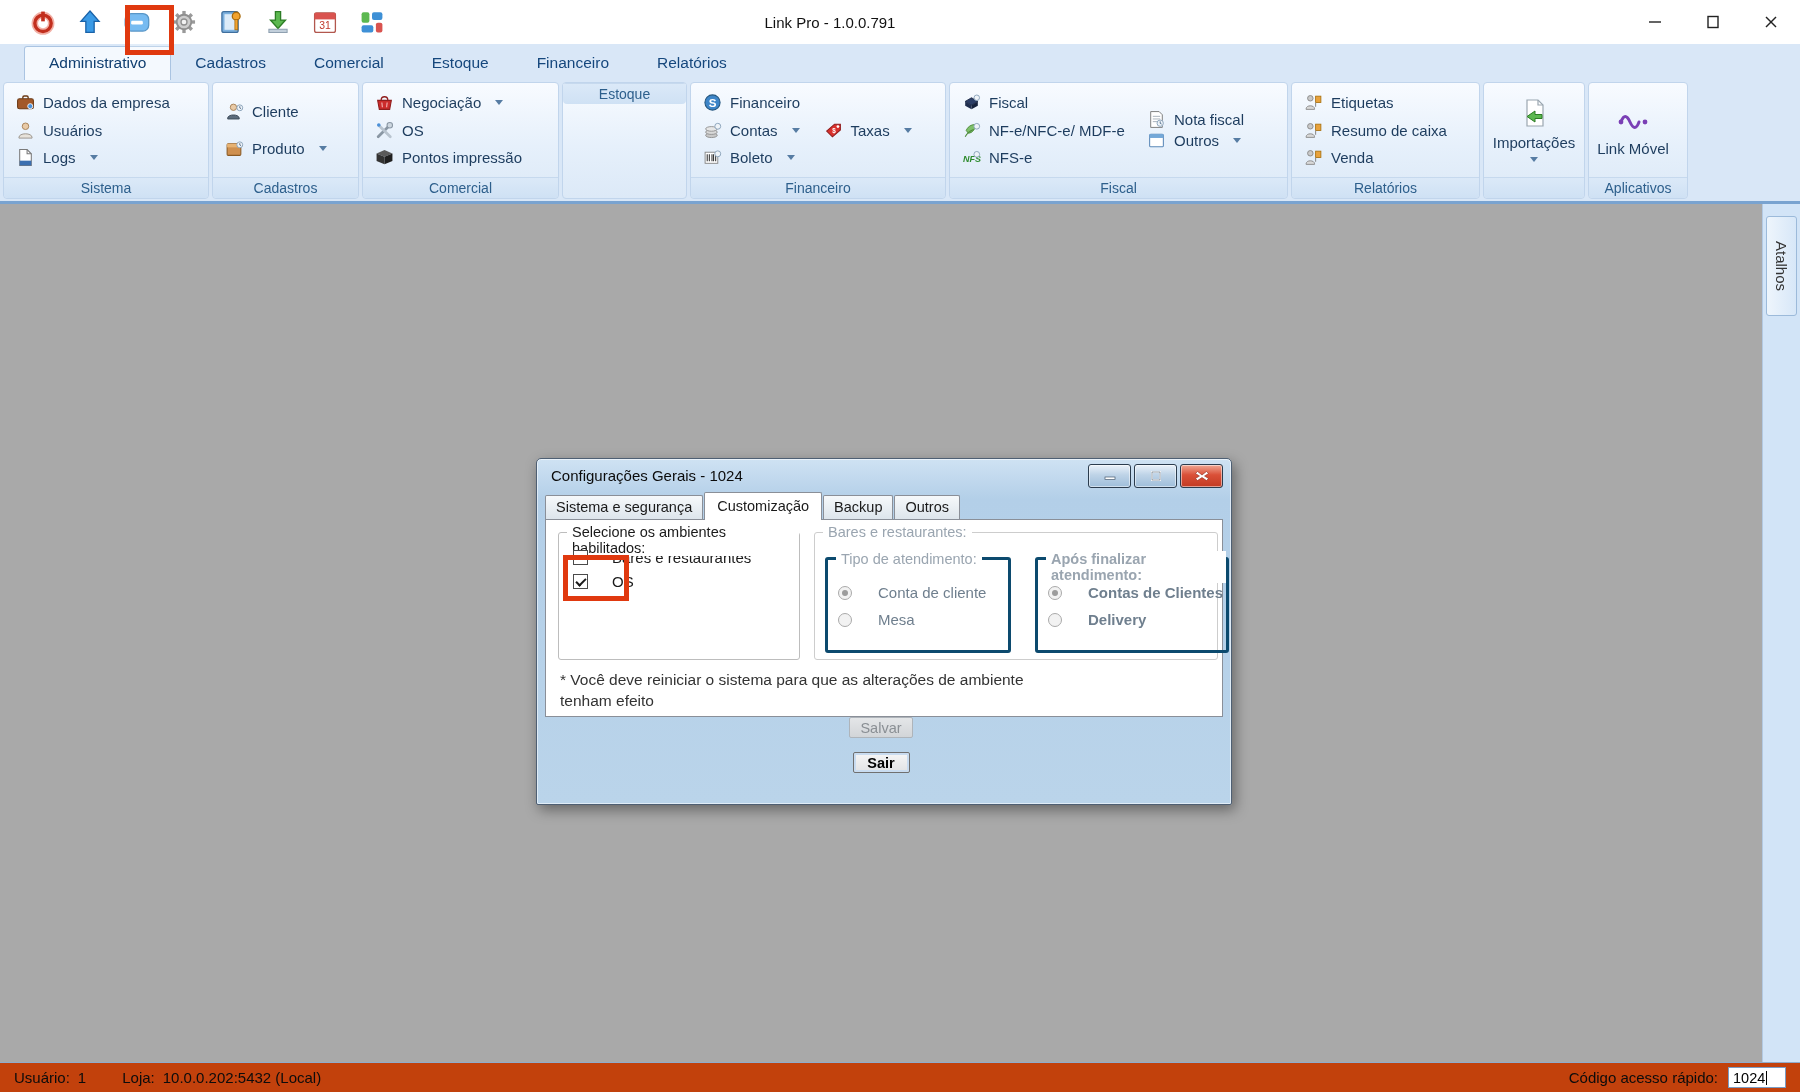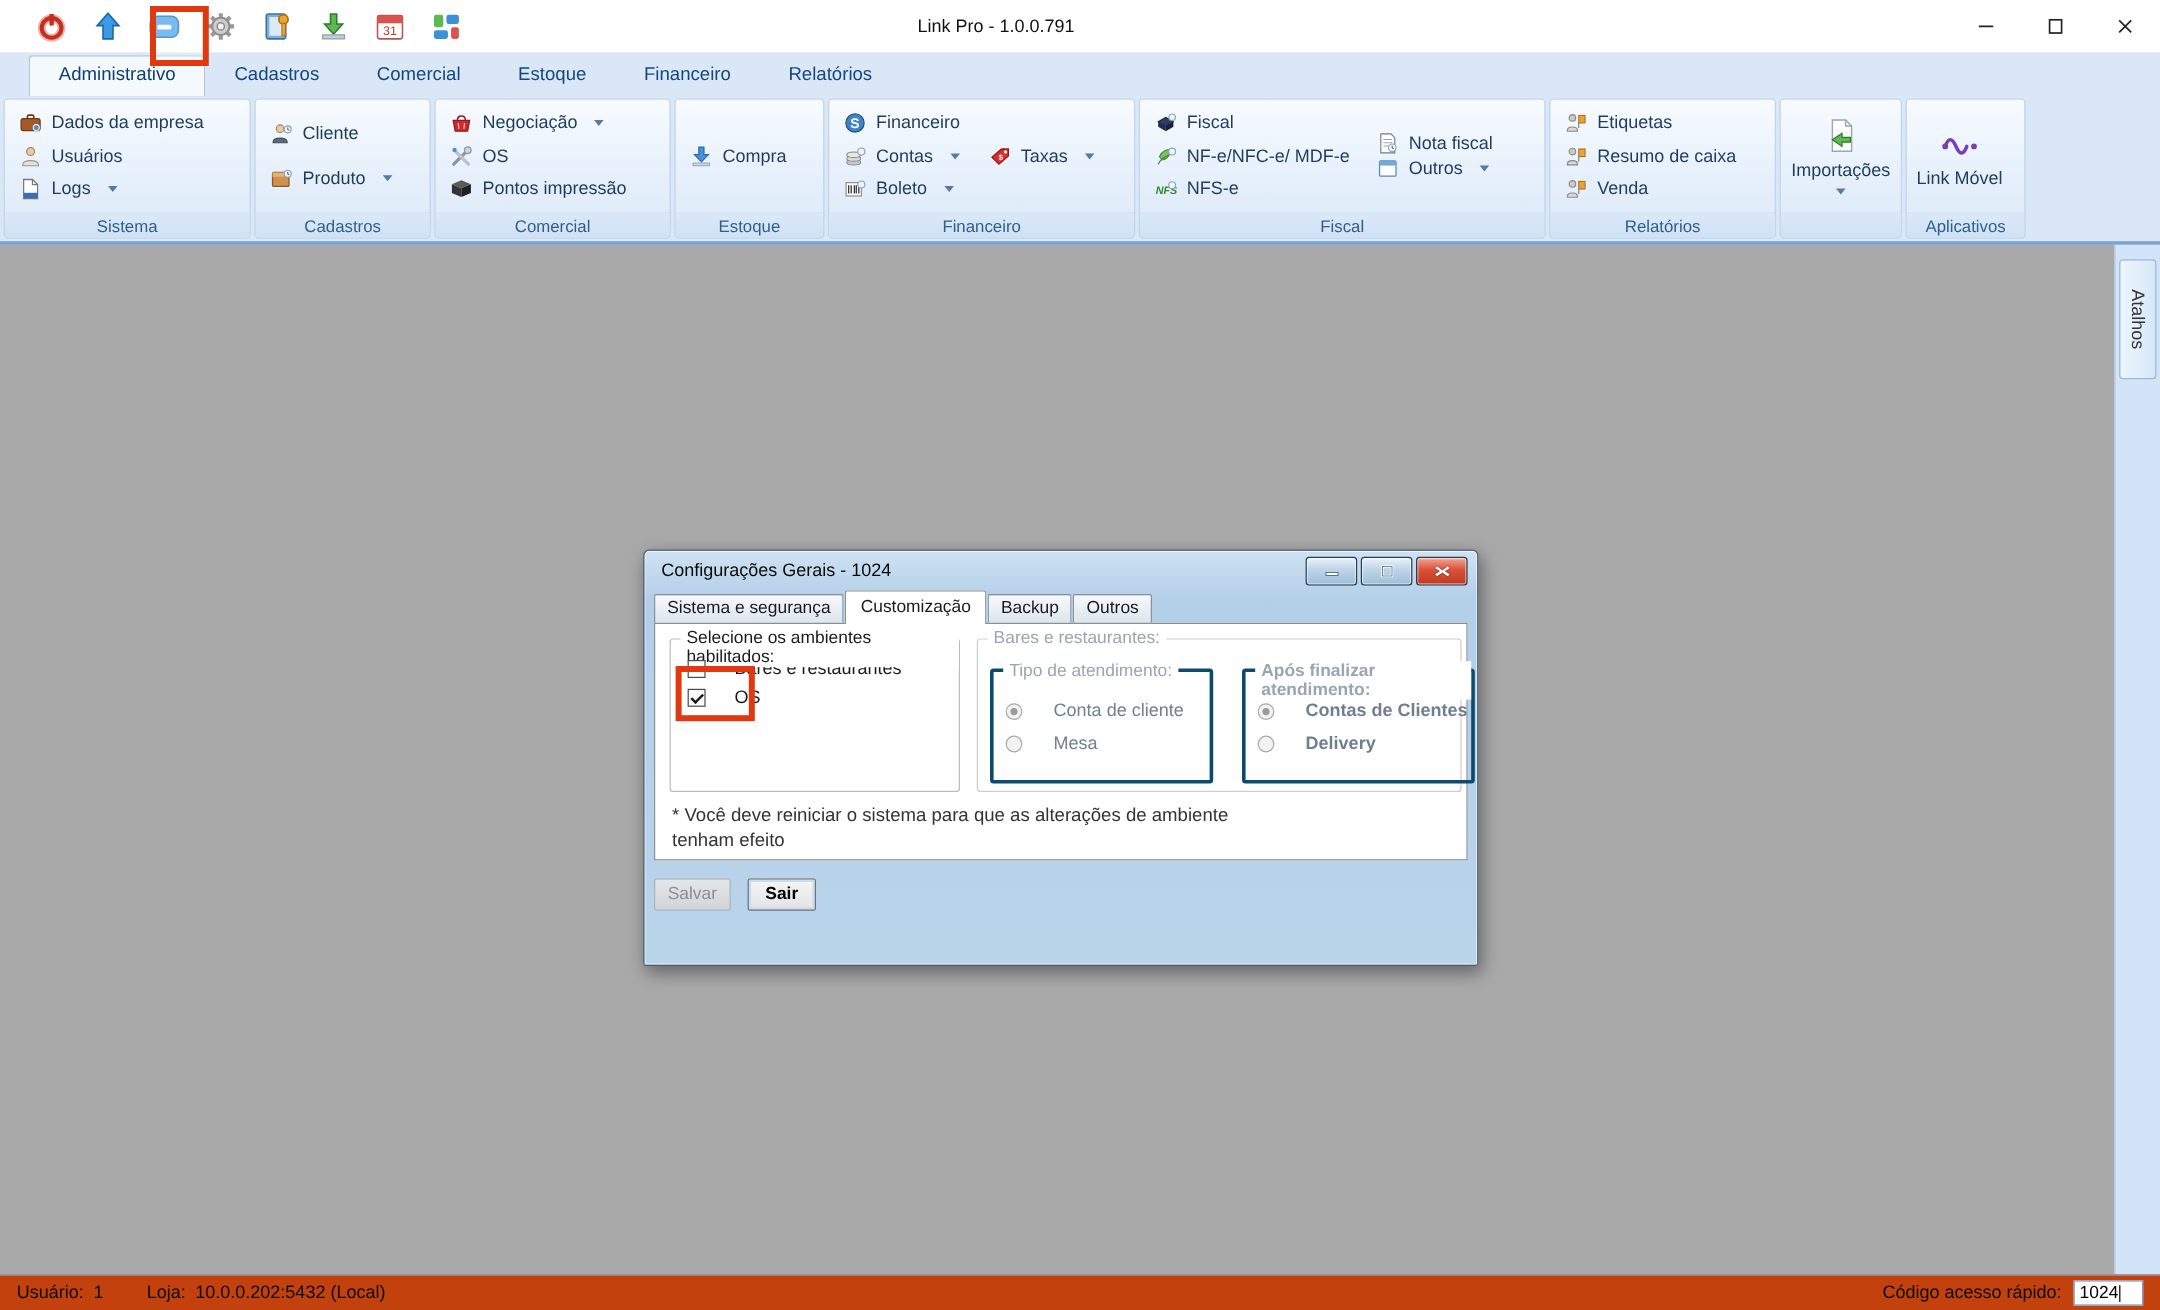--- a/index.html
+++ b/index.html
@@ -73,21 +73,21 @@
   .subgbox .legend { color:#9aa5b0; font-size:14.5px; }
   #sub-tipo { left:10px; width:186px; }
   #sub-apos { left:220px; width:194px;font-weight:bold; }
   .radio-row { display:flex; align-items:center; gap:26px; margin:10px 0 0 10px; font-size:15px; color:#6f7f8e; }
   .radio-row:first-of-type { margin-top:24px; }
   .radio { width:14px; height:14px; border-radius:50%; border:1px solid #aaaaaa; background:#f2f2f2; display:flex; align-items:center; justify-content:center; flex:0 0 auto; }
   .radio.selected::after { content:""; width:6px; height:6px; border-radius:50%; background:#9c9c9c; }
 
   #dlg-note { position:absolute; left:14px; top:150px; font-size:15.5px; color:#333; line-height:1.35; }
 
-  #dlg-footer { height:56px; display:flex; align-items:center; justify-content:flex-start; gap:14px; padding-right:6px; }
+  #dlg-footer { height:56px; display:flex; align-items:center; justify-content:space-between; gap:14px; padding-right:6px;flex-direction:column; }
   .dlg-btn { height:27px; font-size:14.5px; display:flex; align-items:center; justify-content:center; border-radius:2px; }
   #btn-salvar { width:64px; color:#8a8f94; background:linear-gradient(#e4e6e8,#d2d5d8); border:1px solid #aeb4ba; }
   #btn-sair { width:57px; color:#000; font-weight:bold; background:linear-gradient(#f6f6f6,#e2e3e5); border:1px solid #707070; box-shadow:0 0 0 2px #c9dcf0 inset; }
 
   
   #statusbar { position:absolute; left:0; bottom:0; width:1800px; height:30px; background:#c2410c; border-top:1px solid #90accc; display:flex; align-items:center; font-size:15px; color:#0c0c0c; padding:0 14px; }
   #statusbar .sb-label { margin-right:8px; }
   #statusbar .sb-gap { width:36px; }
   #sb-right { margin-left:auto; display:flex; align-items:center; gap:10px; }
   #quick-code-input { width:58px; height:21px; background:#fff; border:1px solid #7a9cc4; font-size:14.5px; color:#000; display:flex; align-items:center; padding-left:4px; }
@@ -275,29 +275,20 @@
           <path d="M1.5 5.2 v7 L9 15.4 v-7 z" fill="#333333"></path>
           <path d="M16.5 5.2 v7 L9 15.4 v-7 z" fill="#1f1f1f"></path>
         </svg>
         <span>Pontos impressão</span>
       </div>
     </div>
     <div class="rgroup-label">Comercial</div>
   </div>
 
   <div class="rgroup" style="width:125px">
-    <div class="rgroup-body" style="justify-content:center">
-      <div class="ritem">
-        <svg viewBox="0 0 18 18">
-          <path d="M7 1.5 h4 v6 h3.4 L9 13.2 3.6 7.5 H7 Z" fill="#4a90d9" stroke="#2a6ab0" stroke-width="1"></path>
-          <path d="M2.5 14 h13 v2.3 h-13 z" fill="#c9d6e3" stroke="#93a6b8" stroke-width="0.8"></path>
-        </svg>
-        <span>Compra</span>
-      </div>
-    </div>
     <div class="rgroup-label">Estoque</div>
   </div>
 
   <div class="rgroup" style="width:256px">
     <div class="rgroup-body">
       <div class="ritem">
         <svg viewBox="0 0 18 18">
           <circle cx="9" cy="9" r="7.2" fill="#3d85c8" stroke="#24567f" stroke-width="1"></circle>
           <text x="9" y="13" font-size="11" font-weight="bold" text-anchor="middle" fill="#ffffff" font-family="Liberation Sans, sans-serif">S</text>
         </svg>

